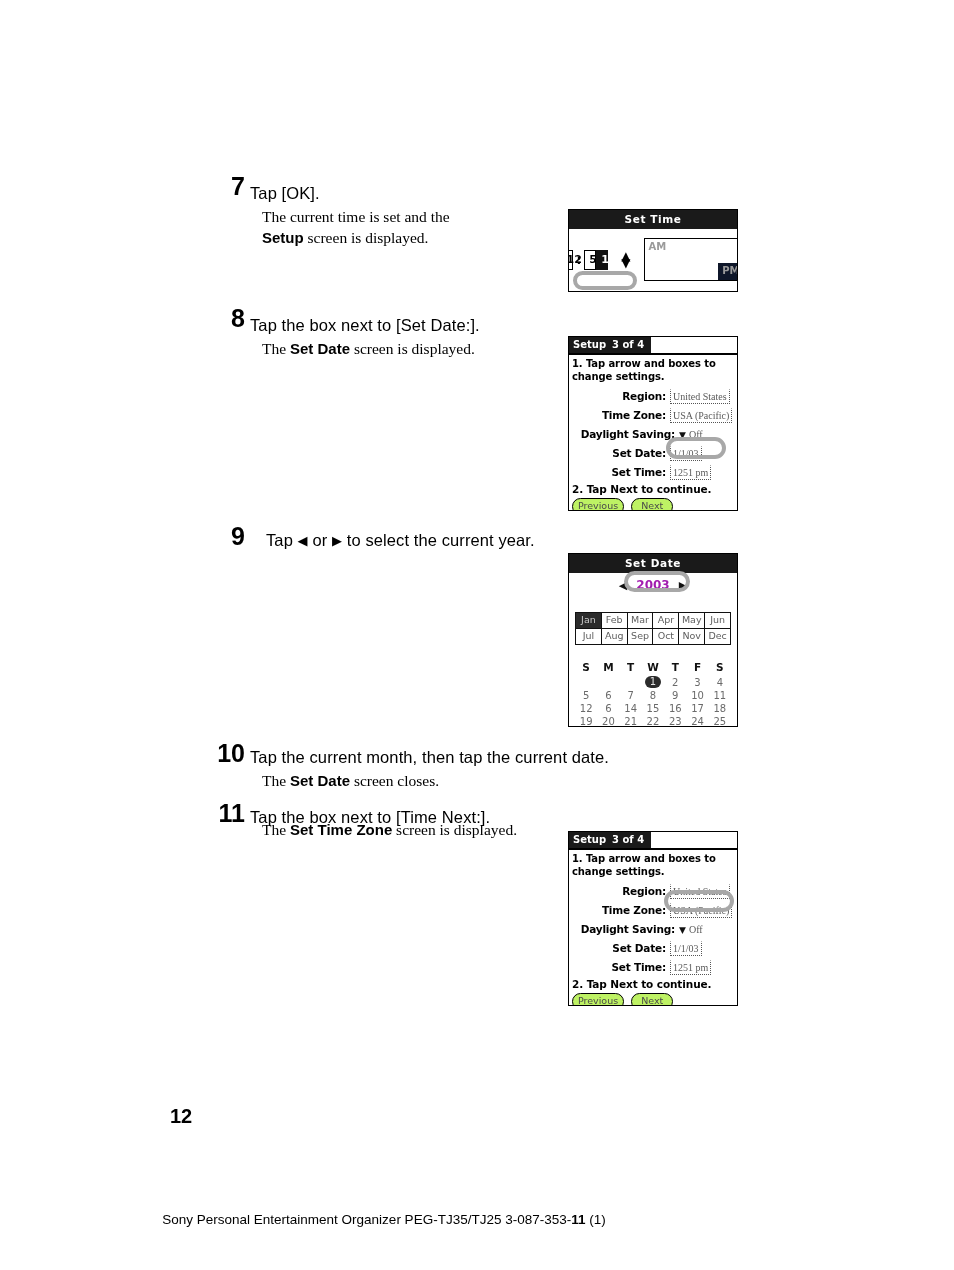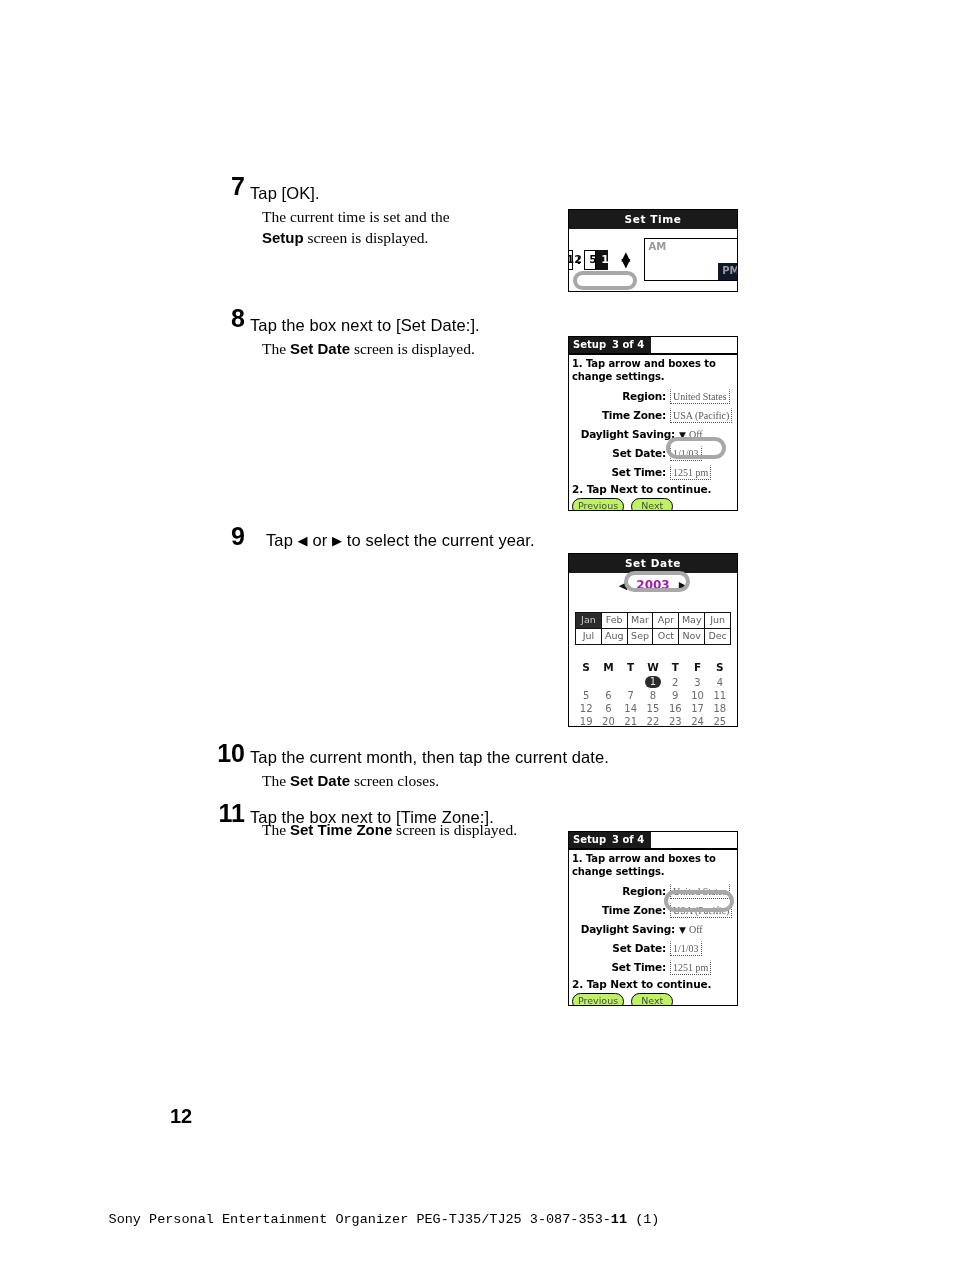--- a/index.html
+++ b/index.html
@@ -283,21 +283,21 @@
     font-weight: bold;
     font-size: 20px;
     line-height: 20px;
   }
   #footer-text {
     position: absolute;
     left: 0;
     top: 1212px;
     width: 768px;
     text-align: center;
-    font-family: Liberation Mono, monospace;
+    font-family: Liberation Sans, sans-serif;
     font-size: 13.5px;
     line-height: 16px;
   }
   #footer-text b { font-weight: bold; }
 </style>
 </head>
 <body>
 
 <div class="step" style="top:174px;">
   <div class="step-num narrow">7</div>
@@ -481,21 +481,21 @@
 <div class="step" style="top:741px;">
   <div class="step-num wide">10</div>
   <div class="step-head" style="top:6px;">Tap the current month, then tap the current date.</div>
   <div class="step-body" style="top:29px;">
     <span>The </span><b>Set Date</b><span> screen closes.</span>
   </div>
 </div>
 
 <div class="step" style="top:801px;">
   <div class="step-num wide">11</div>
-  <div class="step-head" style="top:6px;">Tap the box next to [Time Zone:].</div>
+  <div class="step-head" style="top:6px;">Tap the box next to [Time Next:].</div>
   <div class="step-body" style="top:18px;text-align:right;">
     <span>The </span><b>Set Time Zone</b><span> screen is displayed.</span>
   </div>
 </div>
 
 <div class="shot" style="left:568px; top:831px; width:170px; height:175px;">
   <div class="setup-tabbar">
     <span class="setup-tab">
       <span>Setup</span><span class="pg">3 of 4</span>
     </span>

